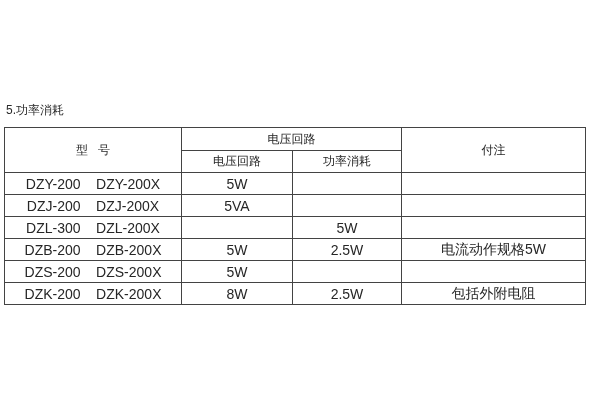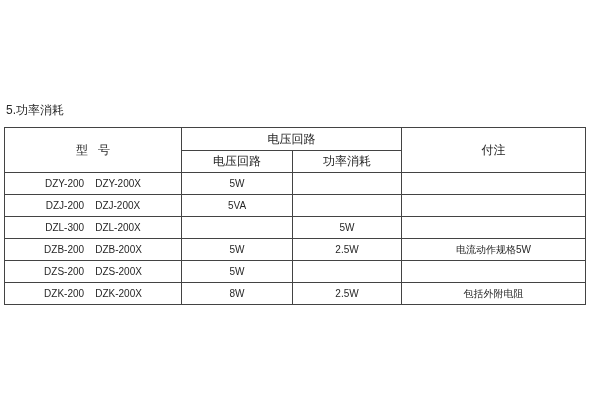--- a/index.html
+++ b/index.html
@@ -33,21 +33,21 @@
     border-collapse: collapse;
     table-layout: fixed;
   }
   table.spec-table th,
   table.spec-table td {
     border: 1px solid #434343;
     padding: 0 2px;
     text-align: center;
     vertical-align: middle;
     font-weight: normal;
-    font-size: 10px;
+    font-size: 14px;
     color: #262626;
     overflow: hidden;
   }
   table.spec-table th {
     font-size: 12px;
   }
   thead tr.hdr-top th { height: 22px; }
   thead tr.hdr-sub th { height: 21px; }
   tbody td { height: 21px; }
   td.model-cell, th.model-hdr {

